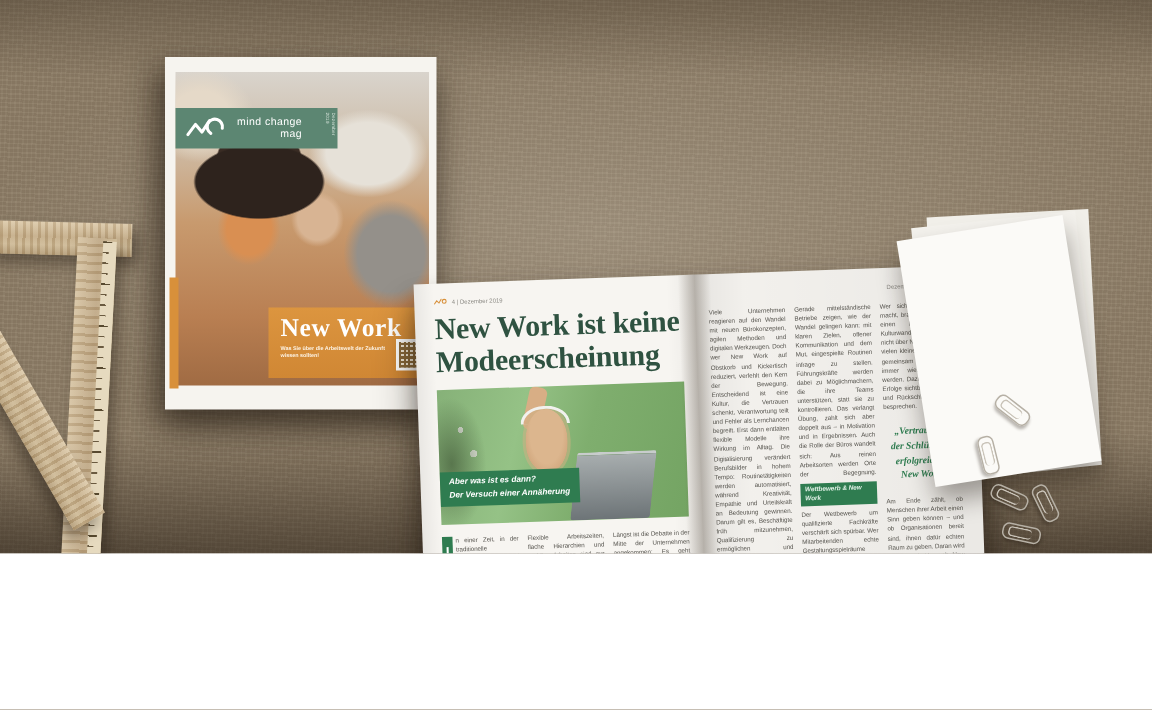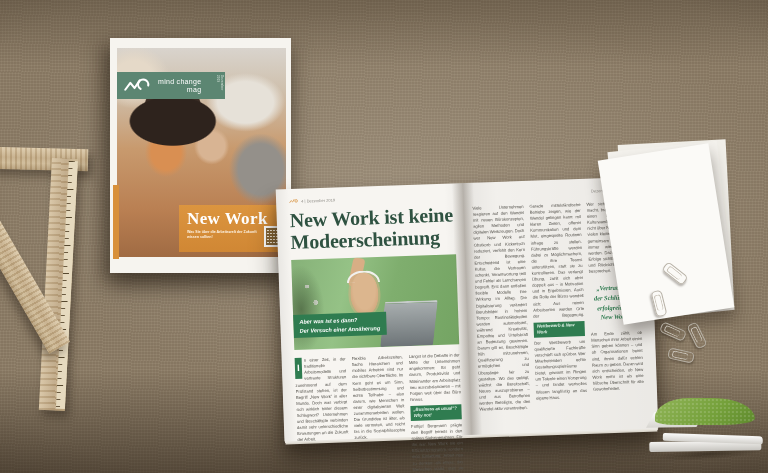--- a/index.html
+++ b/index.html
@@ -1,17 +1,17 @@
 <!DOCTYPE html>
 <html><head>
 <meta charset="utf-8">
 <style>
   html,body{margin:0;padding:0;}
   body{font-family:"Liberation Sans", sans-serif;}
-  .scene{position:relative;width:768px;height:473px;overflow:hidden;
+  .scene{position:relative;width:768px;height:369px;overflow:hidden;
     background-color:#8d7d66;
     background-image:
       radial-gradient(ellipse 85% 65% at 52% 42%, rgba(255,250,238,0.16), rgba(255,250,238,0) 62%),
       linear-gradient(to bottom, rgba(55,44,30,0.30), rgba(0,0,0,0) 14%, rgba(0,0,0,0) 78%, rgba(32,23,14,0.50)),
       radial-gradient(ellipse 120% 105% at 50% 48%, rgba(0,0,0,0) 55%, rgba(35,25,15,0.38) 95%),
       repeating-linear-gradient(2deg, rgba(255,255,255,0.035) 0 1px, rgba(0,0,0,0.03) 1px 3px),
       repeating-linear-gradient(92deg, rgba(255,255,255,0.028) 0 1px, rgba(0,0,0,0.025) 1px 3px);}
   
   .wood{position:absolute;background:
       repeating-linear-gradient(90deg, rgba(120,90,55,0.18) 0 2px, rgba(255,255,255,0.10) 2px 5px),

